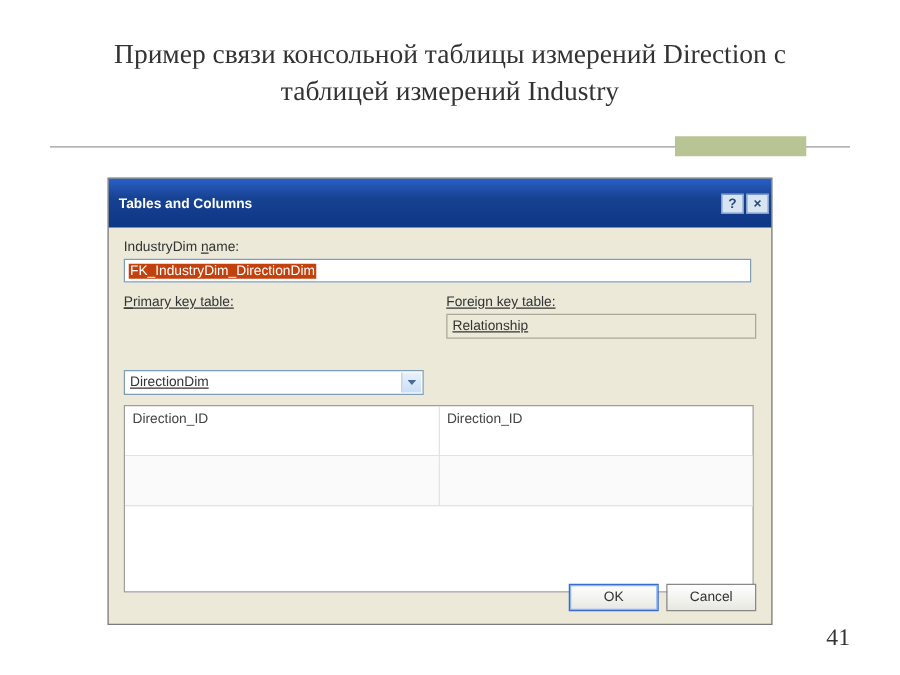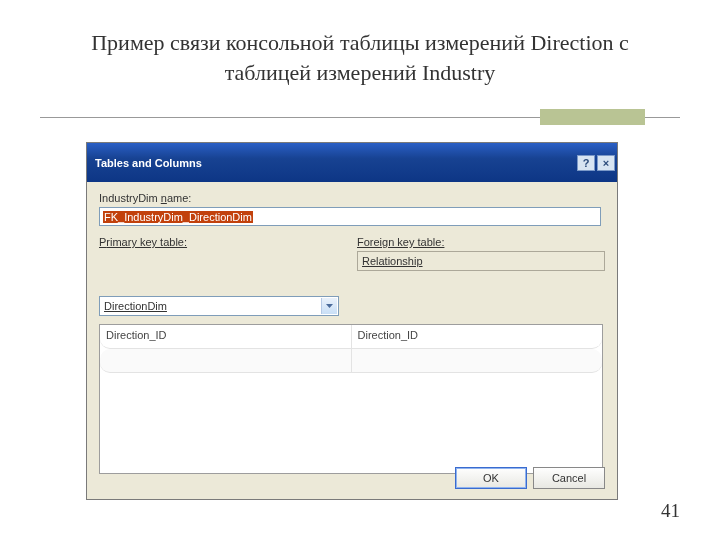--- a/index.html
+++ b/index.html
@@ -154,23 +154,22 @@
 
     .grid {
       margin-top: 8px;
       width: 504px;
       height: 150px;
       border: 1px solid #9d9d9d;
       background: #fff;
     }
     .grid-row {
       display: flex;
-      height: 24px;
+      height: 40px;
       border-bottom: 1px solid #e3e3e3;
-      border-radius: 10px;
     }
     .grid-row:nth-child(even) { background: #fafafa; }
     .grid-cell {
       flex: 1;
       padding: 4px 6px;
       border-right: 1px solid #e3e3e3;
       font: 11px Tahoma, Arial, sans-serif;
       color: #444;
     }
     .grid-cell:last-child { border-right: none; }

